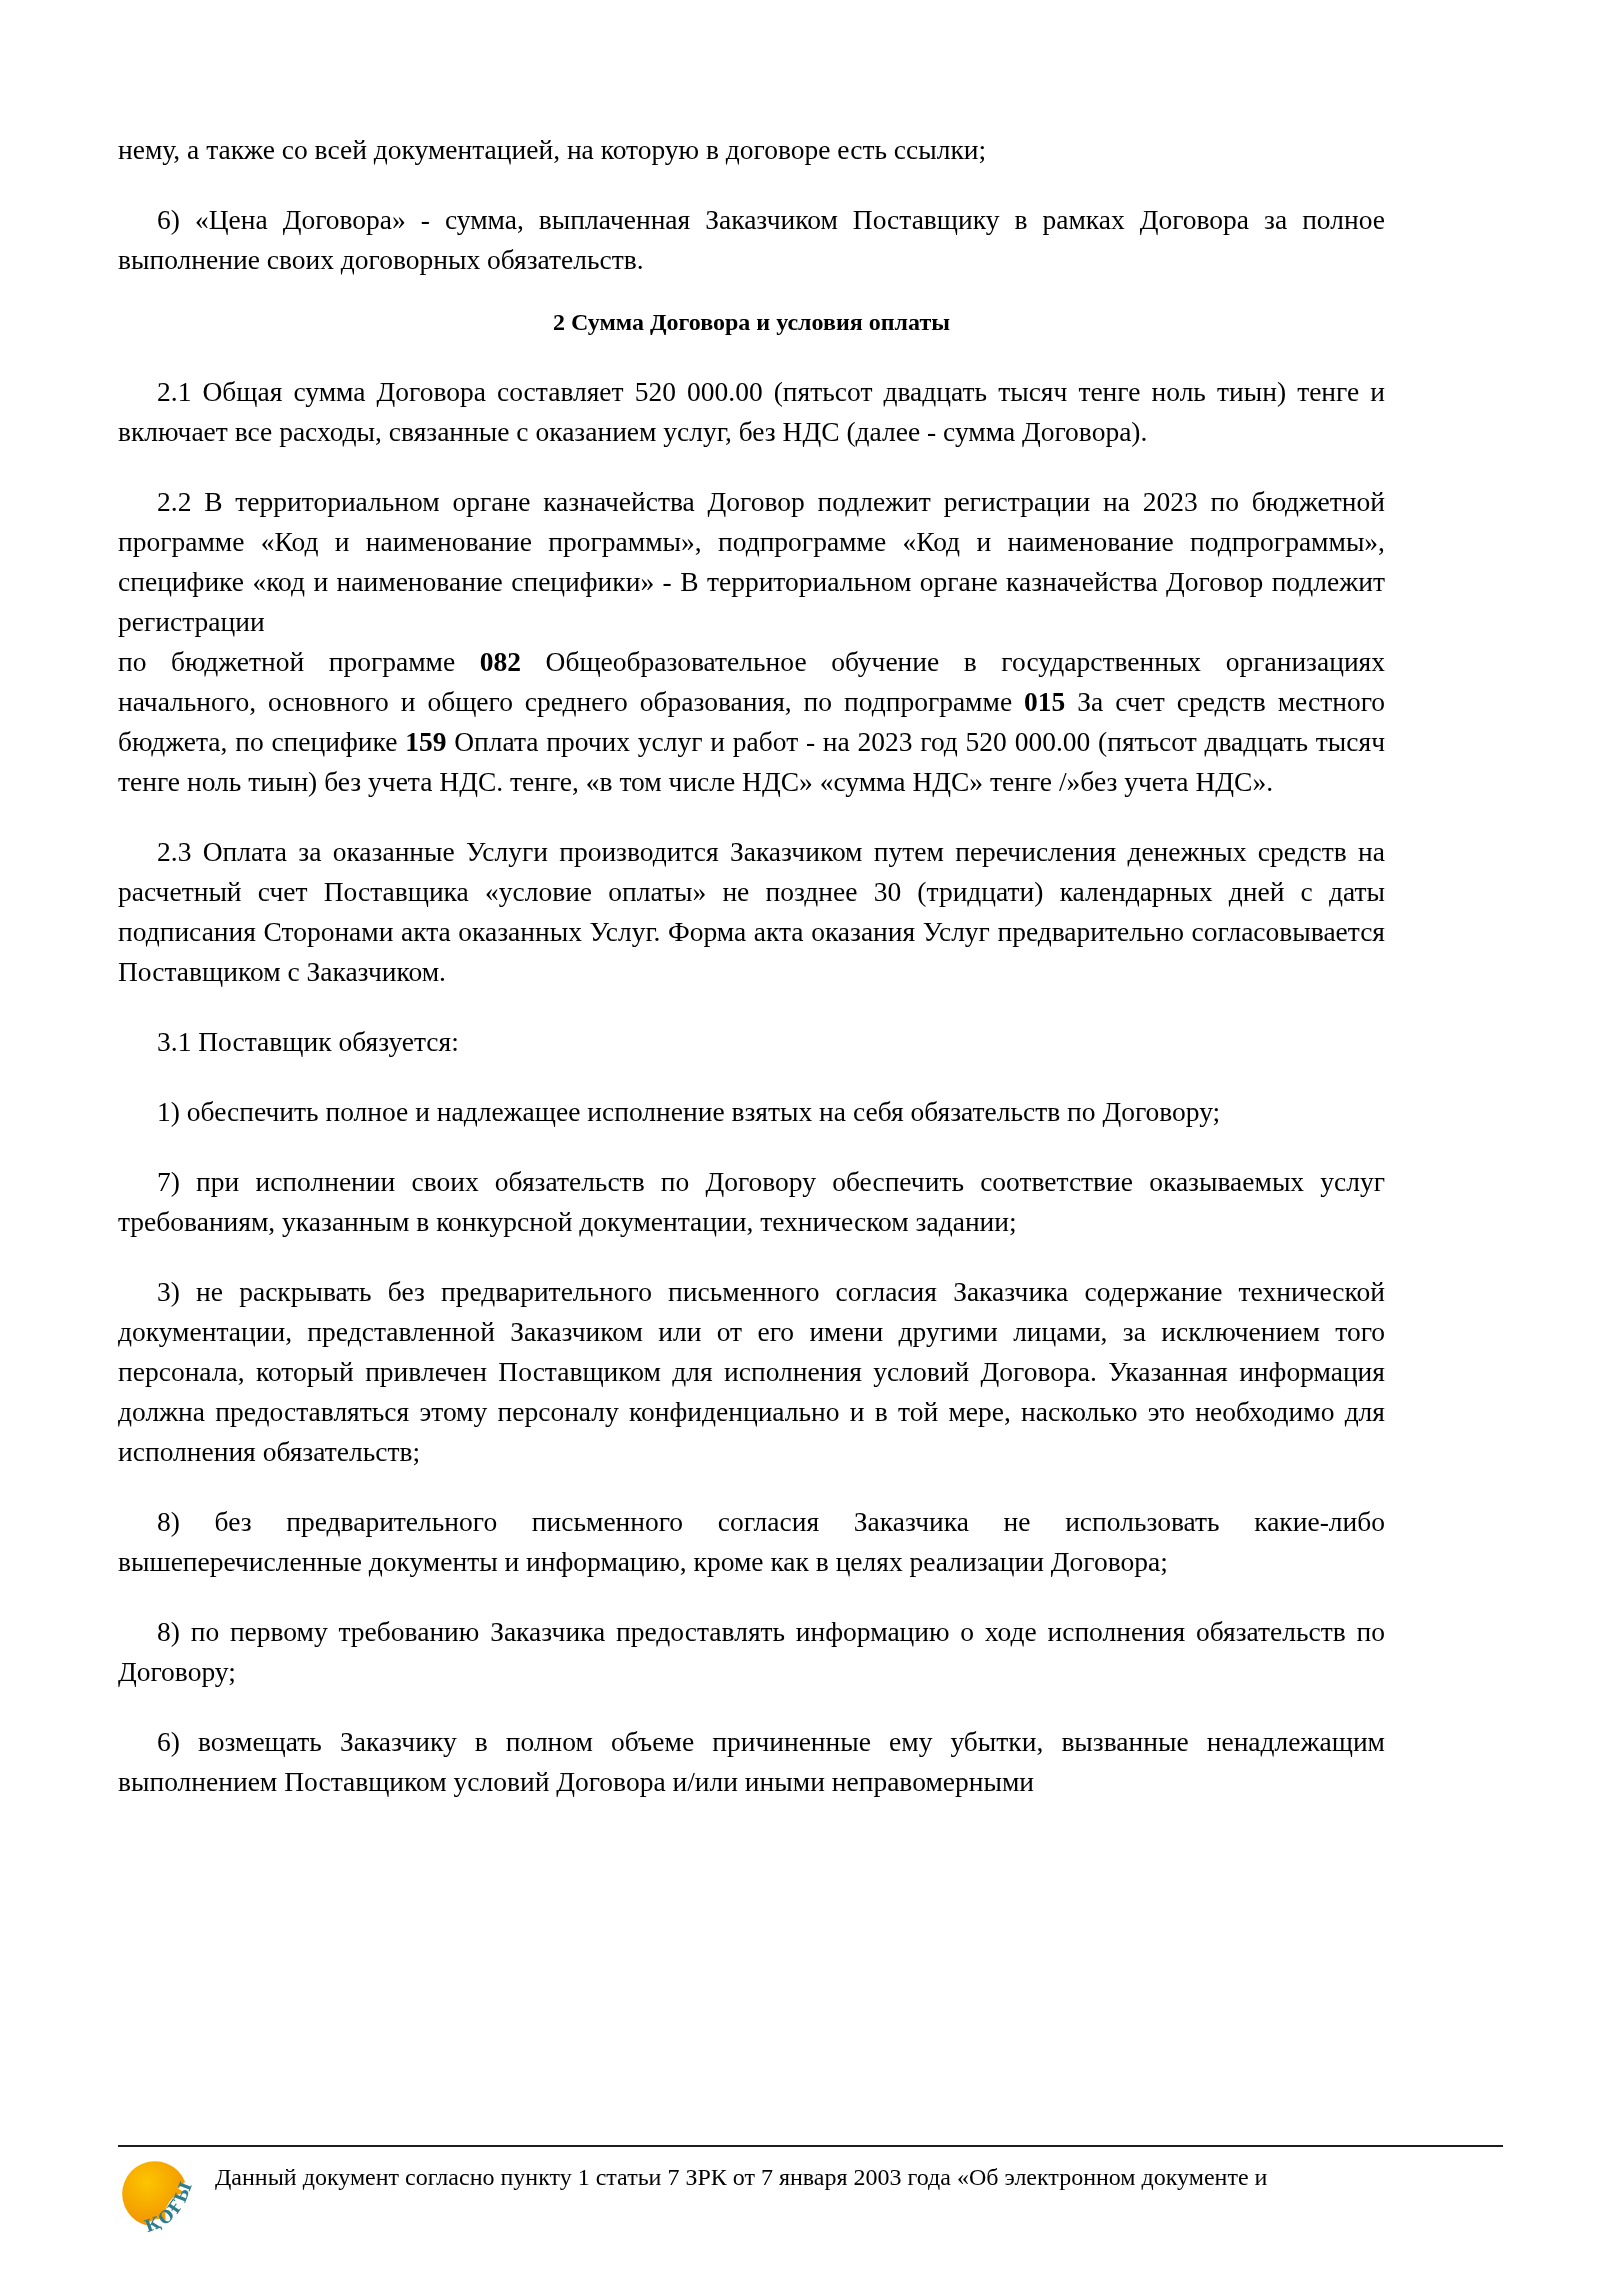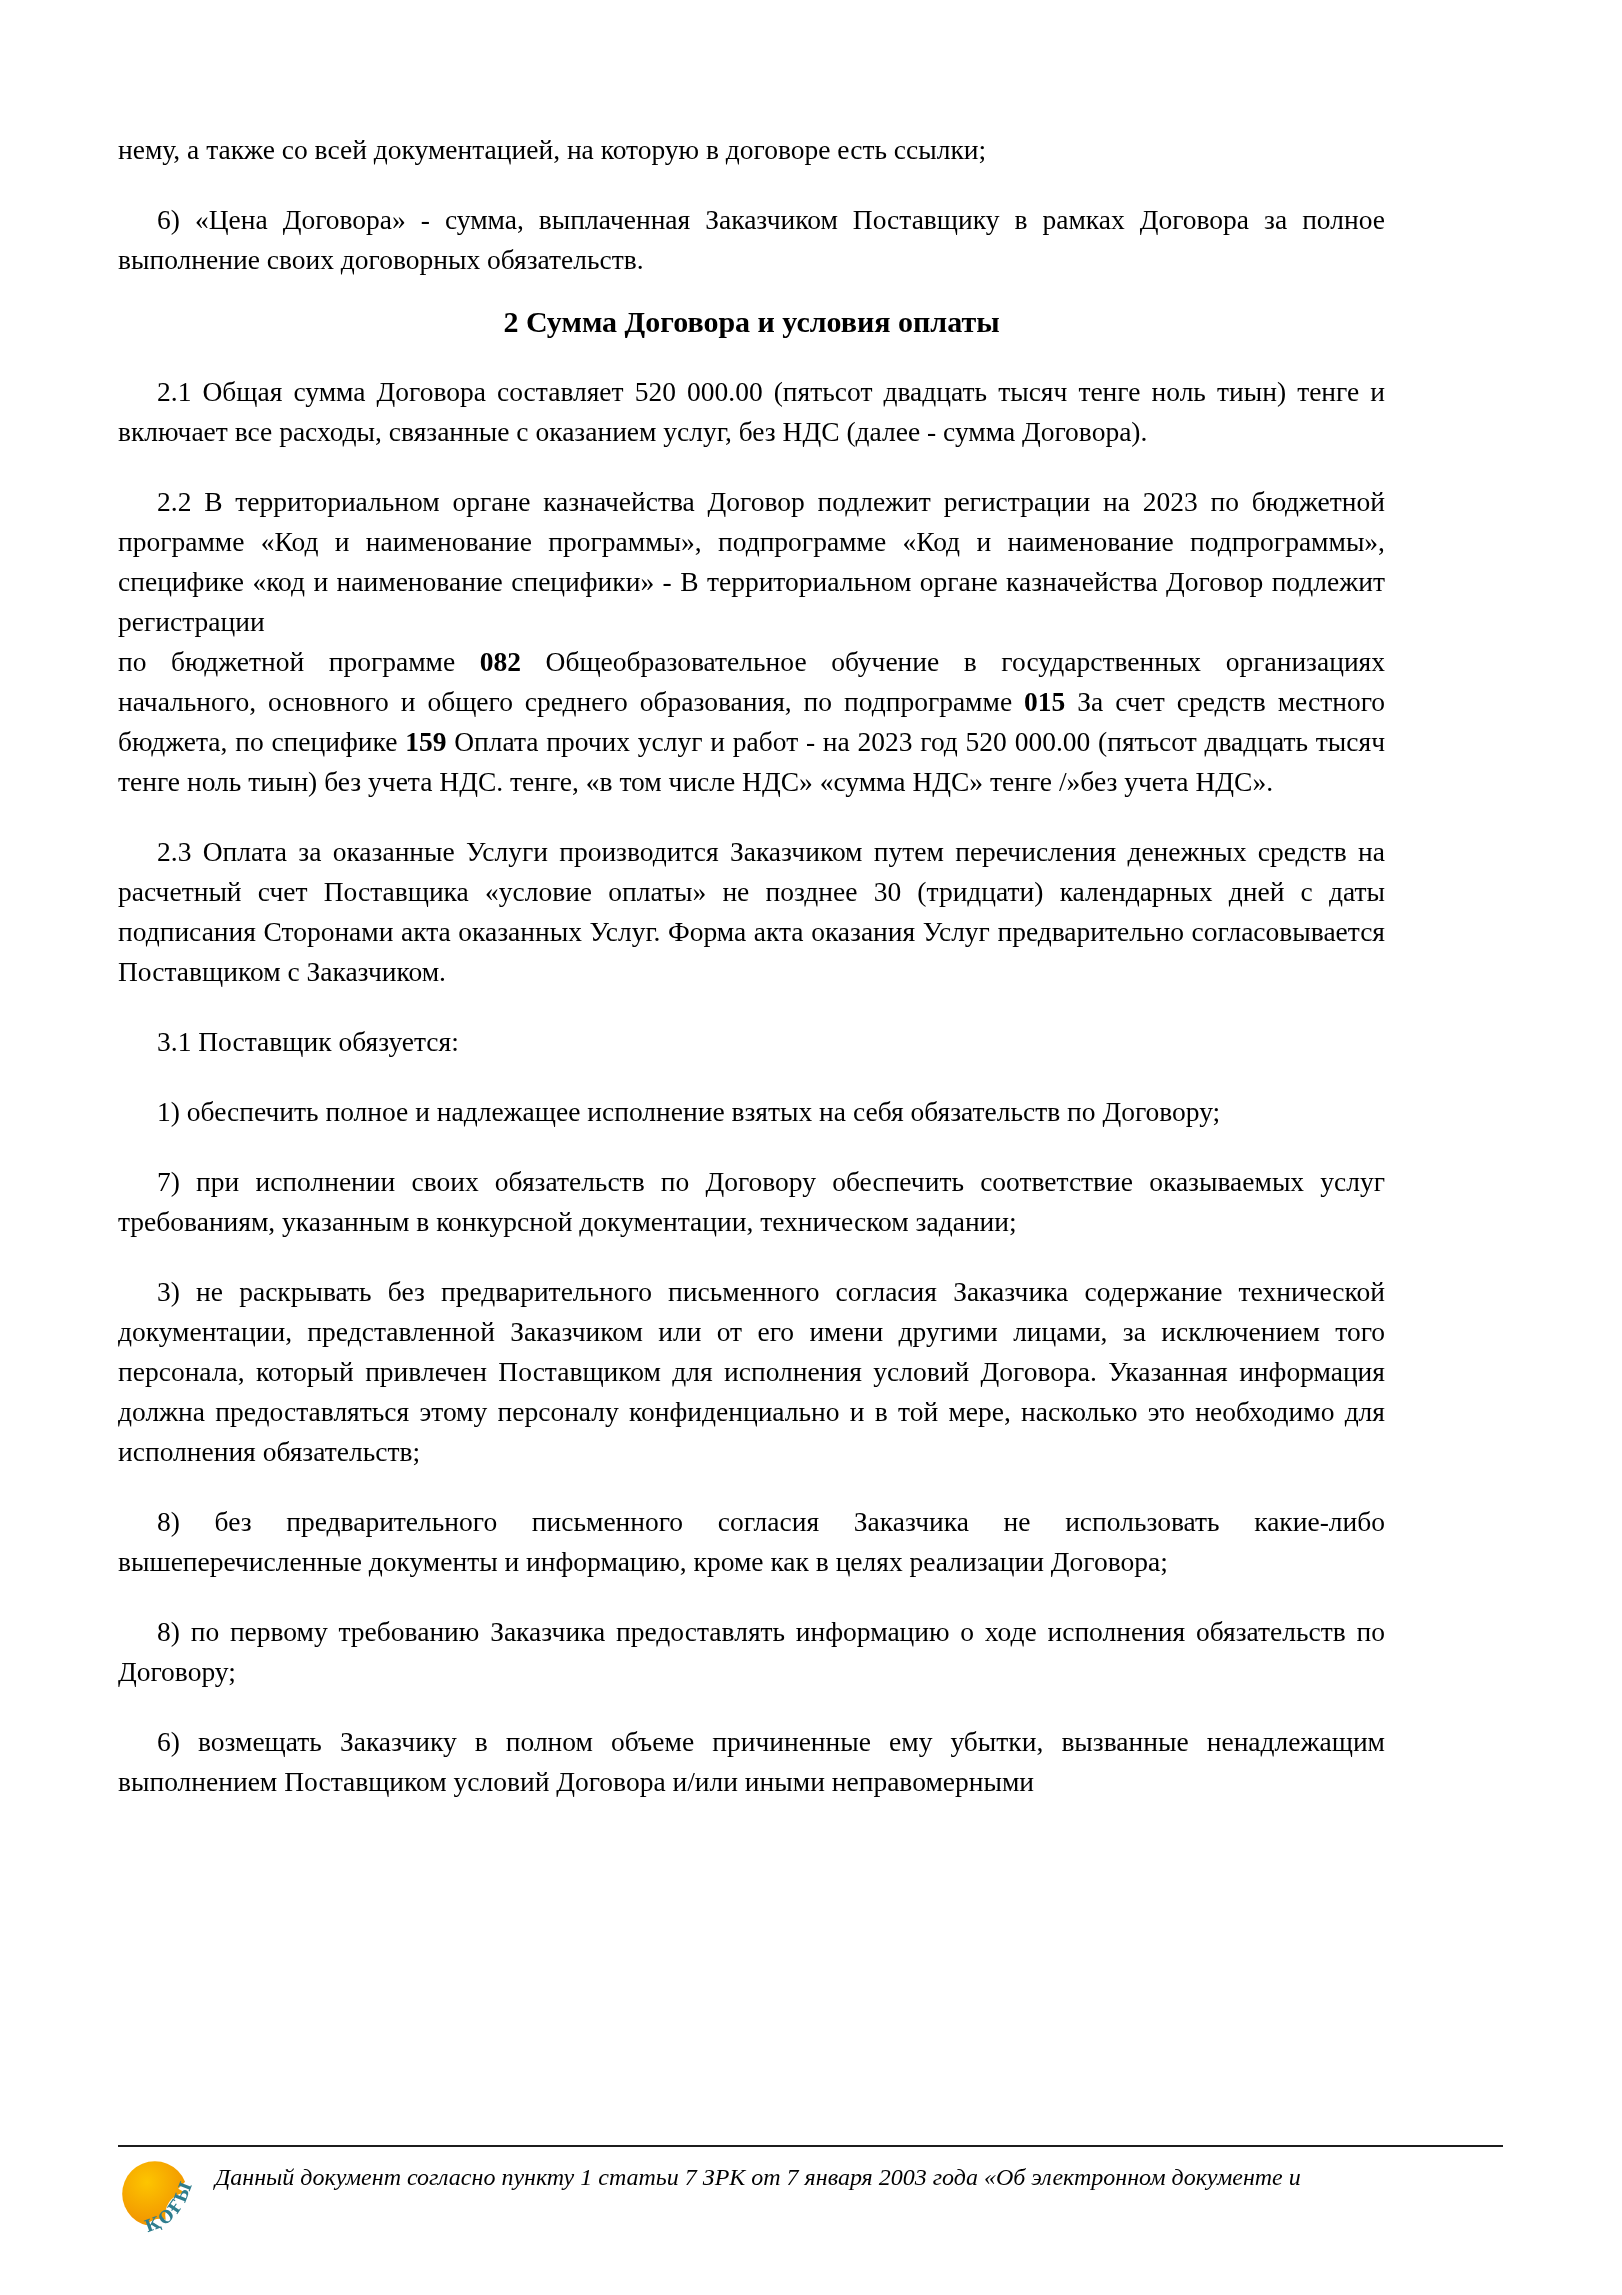--- a/index.html
+++ b/index.html
@@ -26,21 +26,21 @@
     font-size: 27.5px;
     line-height: 40px;
     text-align: justify;
   }
   .block:first-child { margin-top: 0; }
   .block.no-gap { margin-top: 0; }
   .block.indent { text-indent: 39px; }
   h2.block.heading {
     margin-top: 22px;
     text-align: center;
-    font-size: 30px;
+    font-size: 24px;
     line-height: 40px;
     font-weight: 700;
   }
   .bold { font-weight: 700; }
 
   .footer {
     position: absolute;
     left: 118px;
     top: 2145px;
     width: 1400px;
@@ -60,21 +60,21 @@
     height: 73px;
     flex: 0 0 auto;
     margin-top: 2.6px;
   }
   .footer-text {
     font-size: 24px;
     line-height: 36px;
     padding-top: 1.3px;
     color: #000000;
   }
-  .footer-line { display: block; font-style: italic; }
+  .footer-line { display: block; }
 </style>
 </head>
 <body>
 
 <div class="page">
 
   <div class="doc-body" id="doc-body">
       <p class="block "><span>нему, а также со всей документацией, на которую в договоре есть ссылки;</span></p>
       <p class="block  indent"><span>6) «Цена Договора» - сумма, выплаченная Заказчиком Поставщику в рамках Договора за полное выполнение своих договорных обязательств.</span></p>
       <h2 class="block heading"><span class="bold">2 Сумма Договора и условия оплаты</span></h2>

